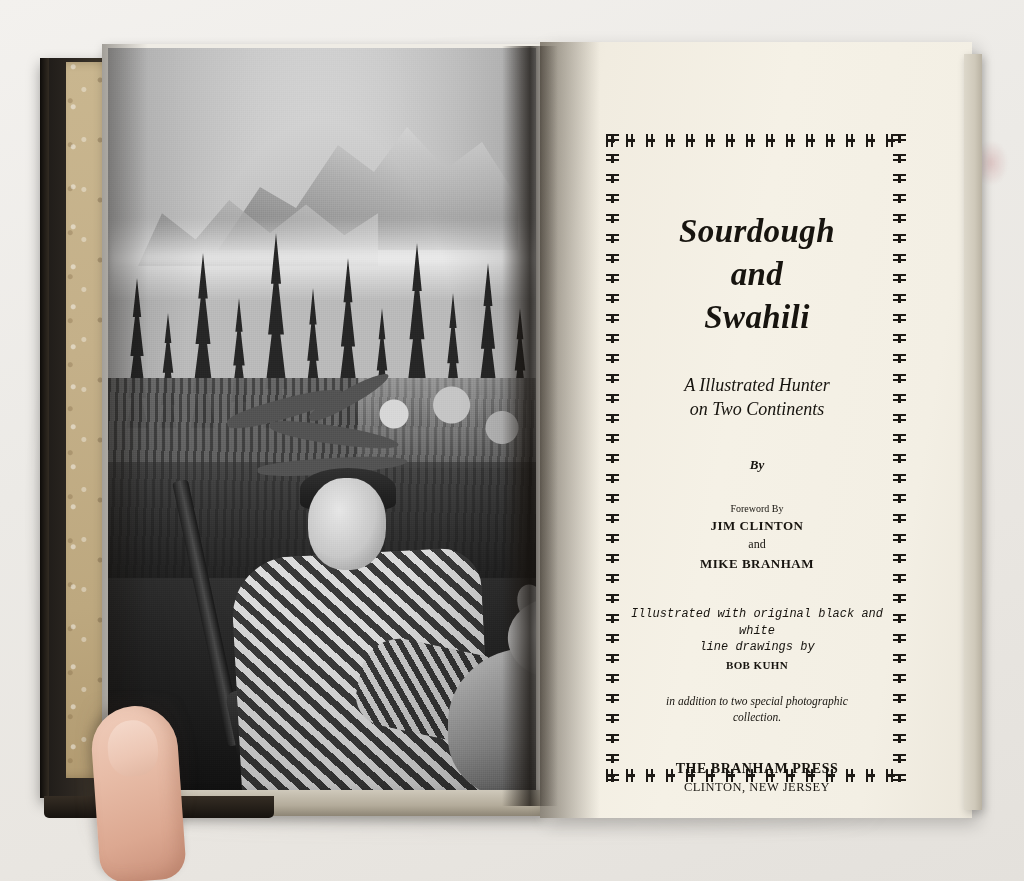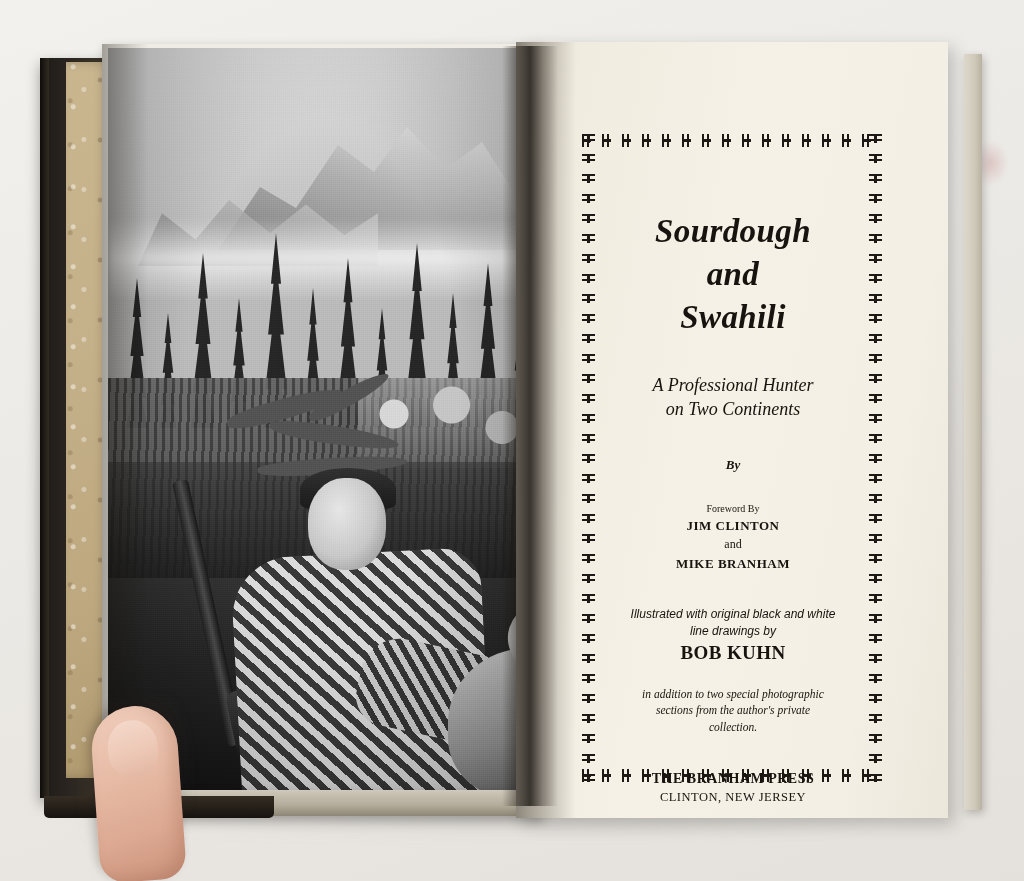--- a/index.html
+++ b/index.html
@@ -241,21 +241,21 @@
   }
   .left-page-curl {
     position: absolute; left: 0; top: 0; width: 46px; height: 100%;
     background: linear-gradient(90deg, rgba(20,16,12,0.35), rgba(20,16,12,0.0));
     pointer-events: none;
   }
 
   
   .right-page {
     position: absolute;
-    left: 476px;
+    left: 500px;
     top: 6px;
     width: 432px;
     height: 776px;
     background: linear-gradient(100deg, #e8e3d6 0%, #f1ece0 12%, #f5f1e6 45%, #f3efe4 80%, #ece7db 100%);
     box-shadow: 6px 6px 16px rgba(0,0,0,0.20);
     overflow: hidden;
   }
   .right-page .inner-shadow {
     position: absolute; left: 0; top: 0; width: 60px; height: 100%;
     background: linear-gradient(90deg, rgba(40,32,22,0.50), rgba(40,32,22,0.0));
@@ -355,31 +355,31 @@
     font-size: 13px;
     letter-spacing: 0.5px;
     margin: 4px 0 0 0;
   }
   .fw-and {
     font-family: "Liberation Serif", serif;
     font-size: 12px;
     margin: 3px 0 0 0;
   }
   .illus-note {
-    font-family: Liberation Sans, sans-serif;
+    font-family: Liberation Mono, monospace;
     font-style: italic;
     font-size: 12px;
     line-height: 1.38;
     margin: 34px 0 0 0;
   }
   .illus-name {
     font-family: "Liberation Serif", serif;
     font-weight: 700;
     font-style: normal;
-    font-size: 19px;
+    font-size: 11px;
     letter-spacing: 0.4px;
     margin: 3px 0 0 0;
   }
   .photo-note {
     font-family: "Liberation Serif", serif;
     font-style: italic;
     font-size: 11.5px;
     line-height: 1.40;
     margin: 22px 0 0 0;
   }
@@ -548,40 +548,39 @@
       </div>
 
       <div class="title-content">
         <div class="book-title">
           <div>Sourdough</div>
           <div>and</div>
           <div>Swahili</div>
         </div>
 
         <div class="book-subtitle">
-          <div>A Professional Hunter</div>
+          <div>A Illustrated Hunter</div>
           <div>on Two Continents</div>
         </div>
 
         <div class="by-label">By</div>
 
         <div class="fw-label">Foreword By</div>
         <div class="fw-name">JIM CLINTON</div>
         <div class="fw-and">and</div>
         <div class="fw-name">MIKE BRANHAM</div>
 
         <div class="illus-note">
           <div>Illustrated with original black and white</div>
           <div>line drawings by</div>
         </div>
         <div class="illus-name">BOB KUHN</div>
 
         <div class="photo-note">
           <div>in addition to two special photographic</div>
-          <div>sections from the author's private</div>
           <div>collection.</div>
         </div>
 
         <div class="publisher">THE BRANHAM PRESS</div>
         <div class="pub-city">CLINTON, NEW JERSEY</div>
 
       </div>
     </div>
 
     <div class="fore-edge"></div>

